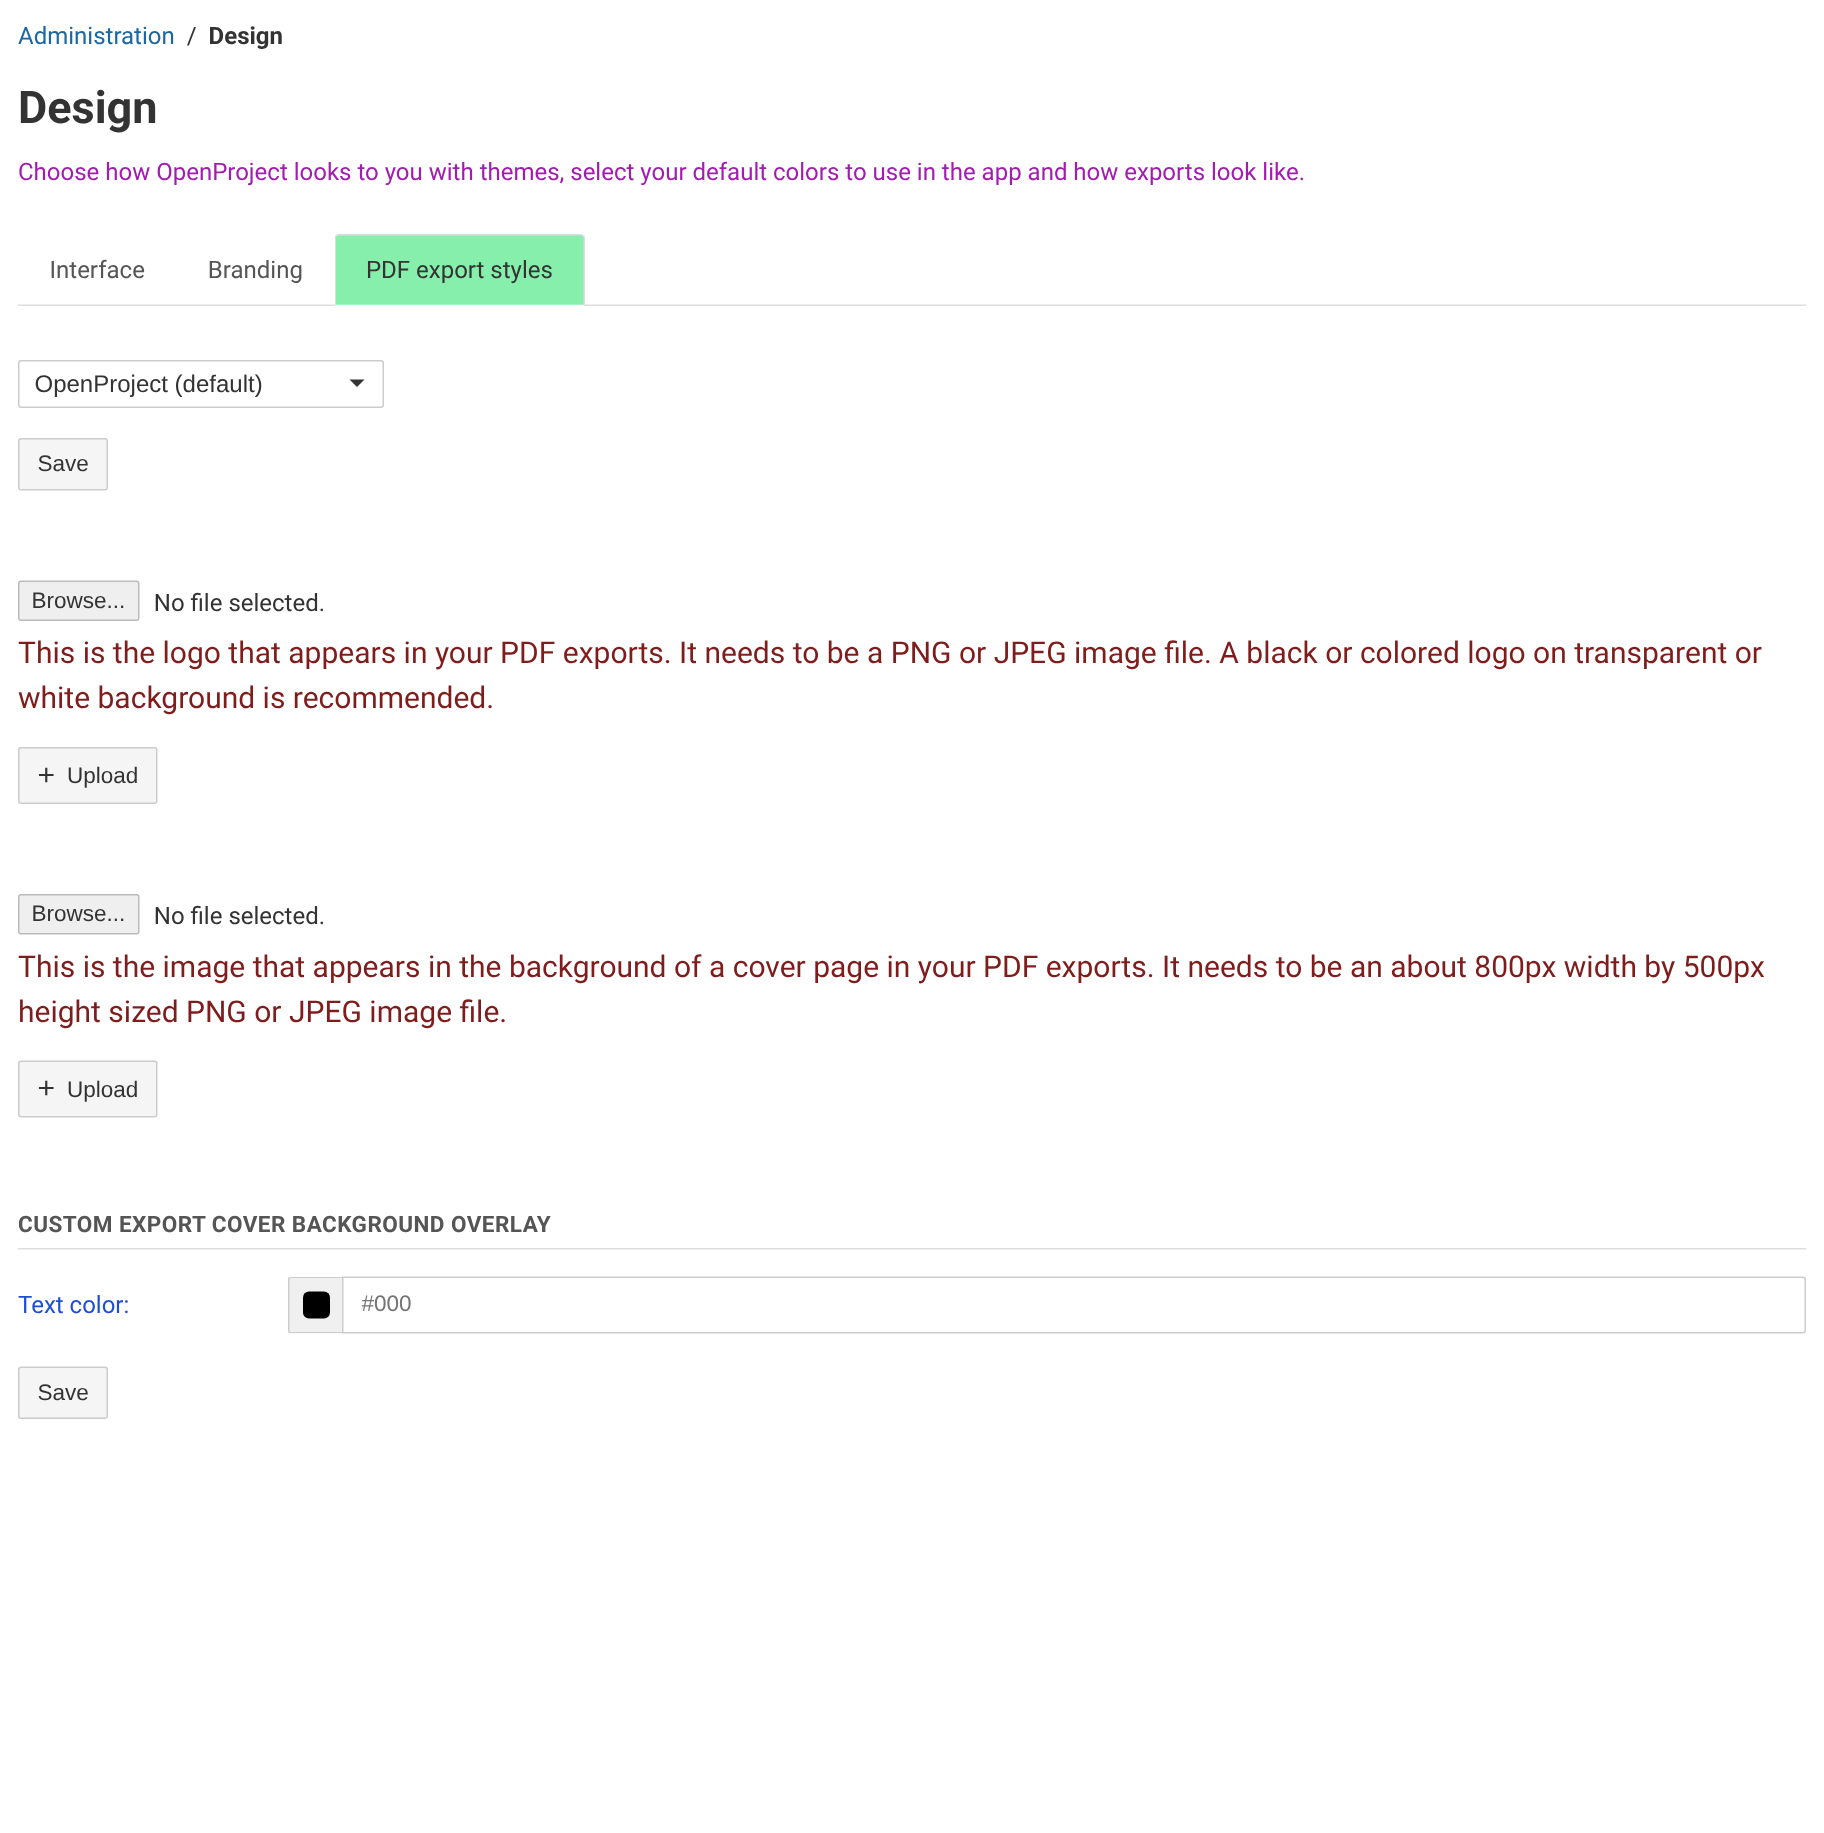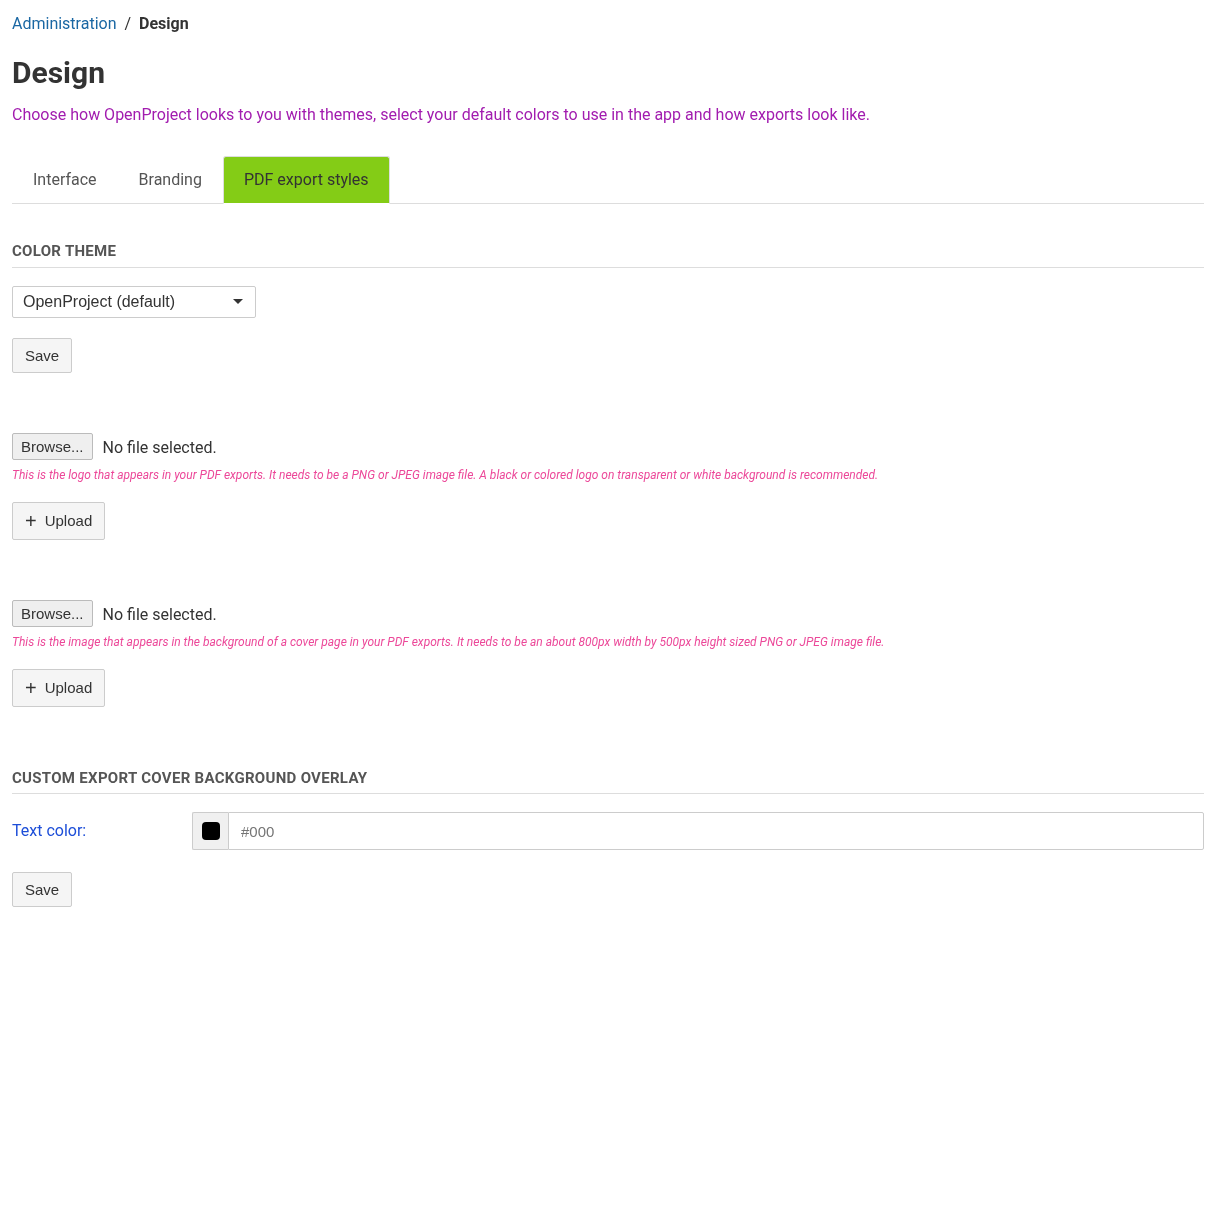--- a/index.html
+++ b/index.html
@@ -6,33 +6,33 @@
 body{font-family:-apple-system,BlinkMacSystemFont,"Segoe UI",Roboto,Arial,sans-serif;color:#333;padding:12px;font-size:15px;line-height:1.5;background:#fff;width:1216px}
 a{text-decoration:none}
 .breadcrumb{font-size:16px;margin-bottom:8px}
 .breadcrumb-link{color:#1a67a3}
 .breadcrumb-sep{color:#333;margin:0 4px}
 .breadcrumb-current{color:#333;font-weight:700}
 h1.page-title{font-size:30px;font-weight:700;color:#333;margin:14px 0 8px 0}
 .page-desc{color:#a21caf;font-size:16px;margin-bottom:28px}
 .tabs{display:flex;border-bottom:1px solid #ddd;margin-bottom:36px}
 .tab{padding:11px 20px;color:#555;font-size:16px;cursor:pointer;position:relative;top:1px;border:1px solid transparent}
-.tab.active{color:#333;border:1px solid #ddd;border-bottom-color:#fff;border-radius:3px 3px 0 0;background:#84cc16}
+.tab.active{color:#333;border:1px solid #ddd;border-bottom-color:#fff;border-radius:3px 3px 0 0;background:#86efac}
 .section{margin-bottom:60px}
 .section-title{color:#555;font-size:15px;font-weight:700;letter-spacing:.3px;text-transform:uppercase;border-bottom:1px solid #ddd;padding-bottom:4px;margin-bottom:18px}
 .select-wrap{position:relative;display:inline-block;width:244px;margin-bottom:20px}
 .select{width:100%;height:32px;border:1px solid #ccc;border-radius:2px;background:#fff;padding:0 36px 0 10px;font-size:16px;appearance:none;-webkit-appearance:none;color:#333;cursor:pointer}
 .caret{position:absolute;right:12px;top:50%;transform:translateY(-50%);pointer-events:none}
 .caret svg{display:block}
 .btn{display:inline-flex;align-items:center;gap:8px;background:#f5f5f5;border:1px solid #ccc;border-radius:2px;padding:8px 12px;font-size:15px;color:#333;cursor:pointer}
 .btn .plus{font-size:20px;line-height:1;font-weight:400}
 .file-row{display:flex;align-items:flex-end;gap:10px;margin-bottom:6px}
 .browse-btn{background:#efefef;border:1px solid #bbb;border-radius:2px;padding:4px 8px;font-size:15px;color:#333;cursor:pointer}
 .file-status{color:#333;font-size:16px}
-.help-text{font-style:italic;color:#ec4899;font-size:12px;margin-bottom:18px}
+.help-text{color:#7f1d1d;font-size:20px;margin-bottom:18px}
 .color-row{display:flex;align-items:center;gap:0;margin-bottom:22px}
 .color-label{width:180px;font-size:16px;color:#1d4ed8}
 .swatch-box{width:36px;height:38px;border:1px solid #ccc;border-right:none;border-radius:2px 0 0 2px;display:flex;align-items:center;justify-content:center;background:#f0f0f0}
 .swatch{width:18px;height:18px;border-radius:4px;background:#000}
 .color-input{flex:1;height:38px;border:1px solid #ccc;border-radius:0 2px 2px 0;padding:0 12px;font-size:15px;color:#888;background:#fff}
 </style>
 </head>
 <body>
 
 <nav class="breadcrumb">
@@ -44,21 +44,20 @@
 <h1 class="page-title">Design</h1>
 <p class="page-desc">Choose how OpenProject looks to you with themes, select your default colors to use in the app and how exports look like.</p>
 
 <div class="tabs">
   <div class="tab">Interface</div>
   <div class="tab">Branding</div>
   <div class="tab active">PDF export styles</div>
 </div>
 
 <div class="section">
-  <h3 class="section-title">COLOR THEME</h3>
   <div class="select-wrap">
     <select class="select">
       <option>OpenProject (default)</option>
     </select>
     <span class="caret">
       <svg width="12" height="8" viewBox="0 0 12 8">
           <path d="M1 1 L6 6 L11 1 Z" fill="#333"></path>
         </svg>
     </span>
   </div>

